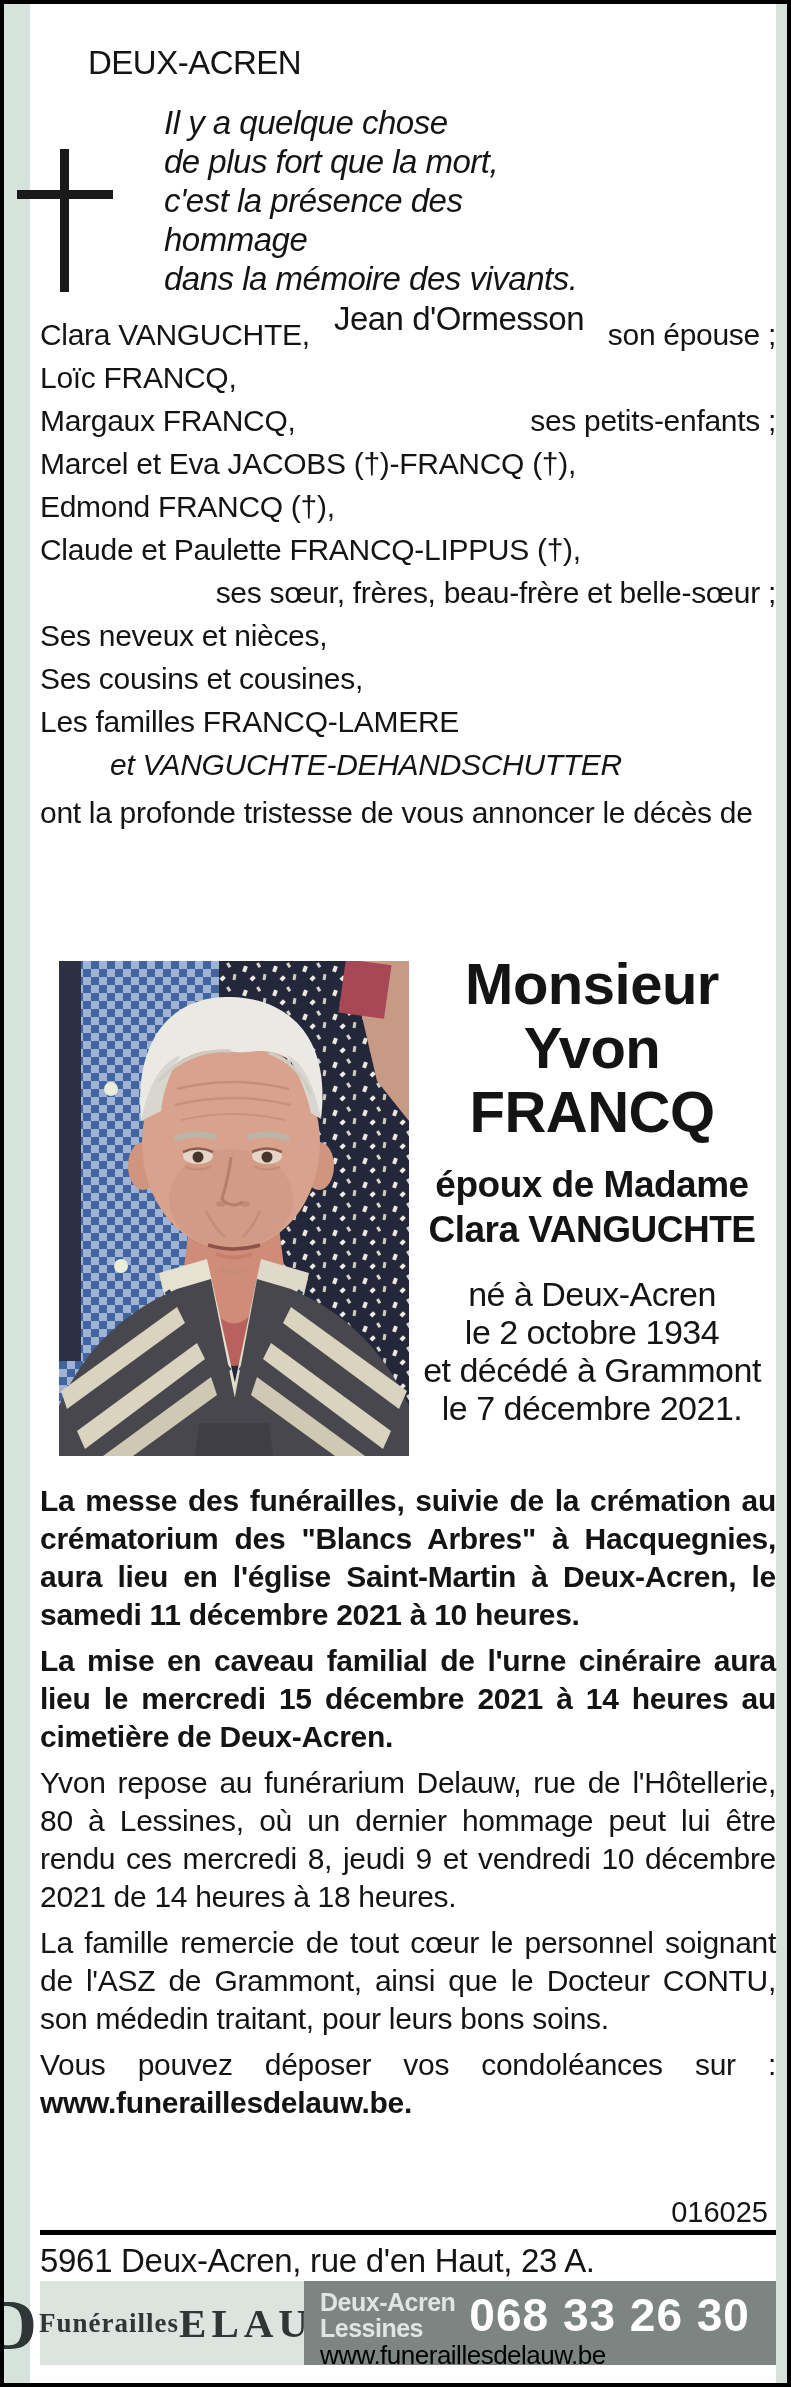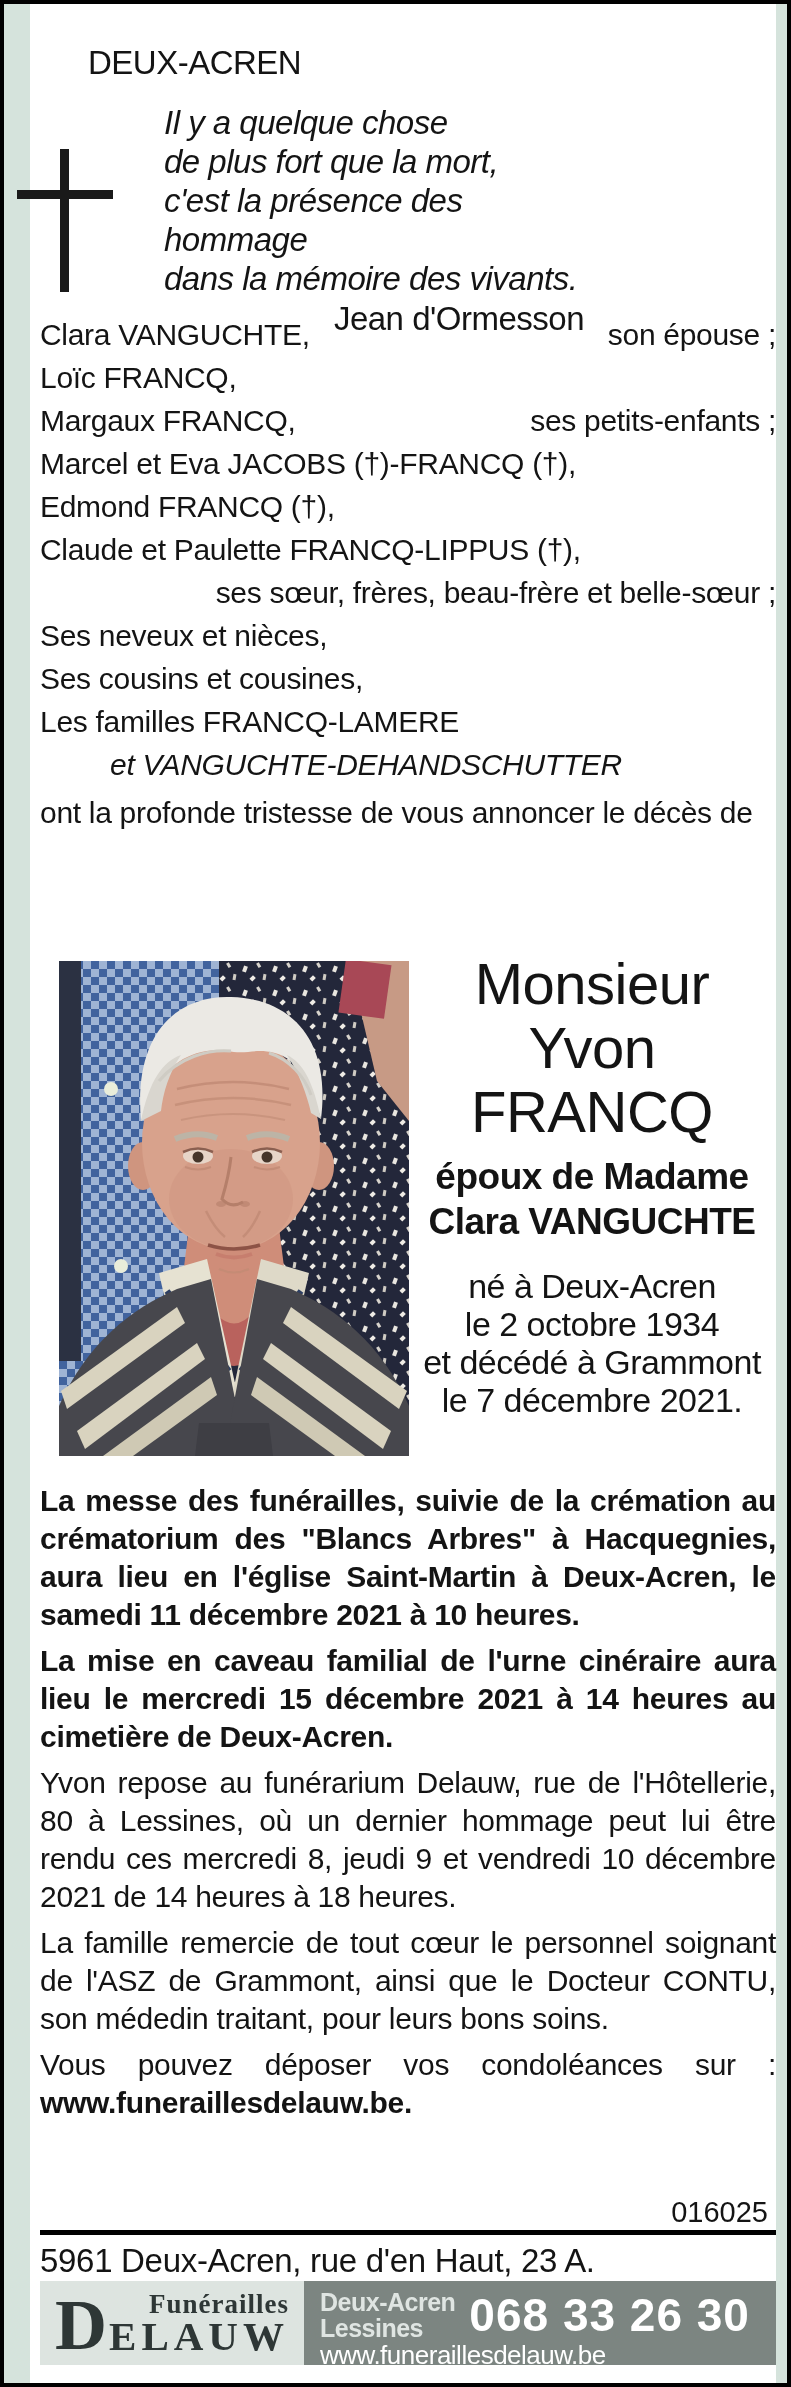--- a/index.html
+++ b/index.html
@@ -31,54 +31,54 @@
   .family .row.indent{padding-left:70px;font-style:italic;}
   .family .row.relation-only{justify-content:flex-end;}
   .family .announce{margin-top:5px;text-align:justify;}
 
   
   .portrait{position:absolute;left:55px;top:957px;width:350px;height:495px;overflow:hidden;background:#23273a;}
   .portrait svg{display:block;width:100%;height:100%;}
 
   
   .deceased{position:absolute;left:404px;top:948px;width:368px;text-align:center;letter-spacing:-0.5px;}
-  .deceased .big{font-size:58px;line-height:64px;font-weight:normal;}
-  .deceased .spouse{margin-top:10px;font-size:37px;line-height:45px;font-weight:bold;}
+  .deceased .big{font-size:58px;line-height:64px;font-weight:bold;}
+  .deceased .spouse{margin-top:18px;font-size:37px;line-height:45px;font-weight:bold;}
   .deceased .dates{margin-top:23px;font-size:34px;line-height:38px;}
 
   
   .notice{position:absolute;left:36px;top:1478px;width:736px;font-size:30px;line-height:38px;letter-spacing:-0.3px;}
   .notice p{margin:0 0 8px 0;text-align:justify;}
   .notice p.bold{font-weight:bold;}
   .notice strong{font-weight:bold;}
 
   .serial{position:absolute;right:19px;top:2192px;font-size:29px;}
   .rule{position:absolute;left:36px;top:2226px;width:736px;height:5px;background:#000;}
   .address{position:absolute;left:36px;top:2238px;font-size:33px;letter-spacing:-0.3px;}
 
   
   .banner{position:absolute;left:36px;top:2277px;width:736px;height:84px;display:flex;}
   .banner .logo{
     width:264px;background:#dde4e0;color:#2e3736;
     font-family:"Liberation Serif","DejaVu Serif",serif;
     display:flex;align-items:center;justify-content:center;
   }
   .logo .initial{font-size:72px;line-height:72px;font-weight:bold;margin-right:2px;margin-top:4px;}
-  .logo .stack{display:flex;flex-direction:column;align-items:flex-end;}
+  .logo .stack{display:flex;flex-direction:row;align-items:center;}
   .logo .stack .fun{font-size:27px;line-height:26px;font-weight:bold;letter-spacing:1px;}
   .logo .stack .rest{font-size:41px;line-height:38px;font-weight:bold;letter-spacing:5px;}
   .banner .contact{
     flex:1;background:#7c8581;color:#fff;
     padding:7px 12px 5px 16px;box-sizing:border-box;
     display:flex;flex-direction:column;justify-content:space-between;
   }
   .contact .toprow{display:flex;align-items:center;}
   .contact .towns{display:flex;flex-direction:column;color:#dfe5e2;font-weight:bold;font-size:25px;line-height:26px;letter-spacing:-0.5px;}
   .contact .phone{flex:1;text-align:center;font-size:46px;font-weight:bold;letter-spacing:1px;white-space:nowrap;}
-  .contact .web{font-size:26px;letter-spacing:-0.5px;color:#ffffff;line-height:26px;}
+  .contact .web{font-size:26px;letter-spacing:-0.5px;color:#000000;line-height:26px;}
 </style>
 </head>
 <body>
 
 <div class="page">
   <div class="mint left"></div>
   <div class="mint right"></div>
 
   <div class="town">DEUX-ACREN</div>
 

